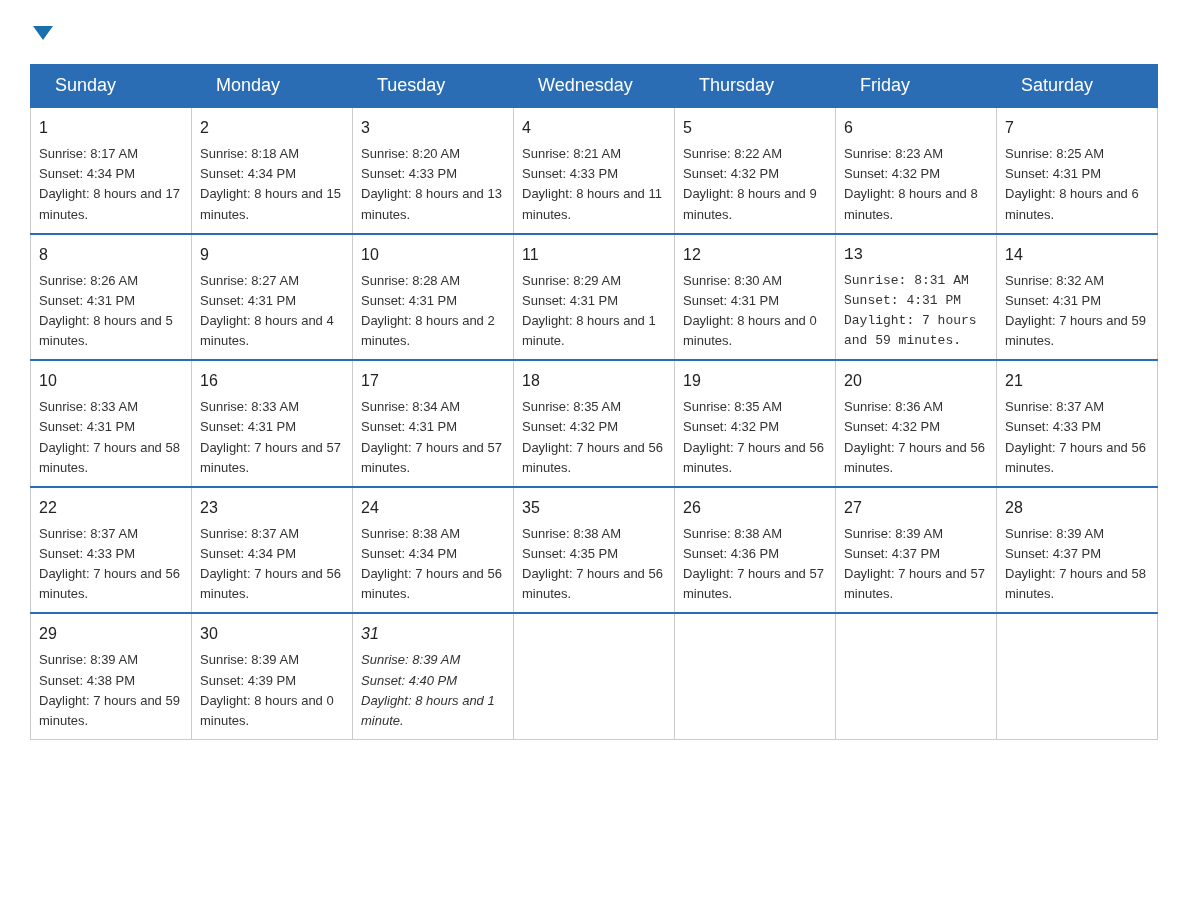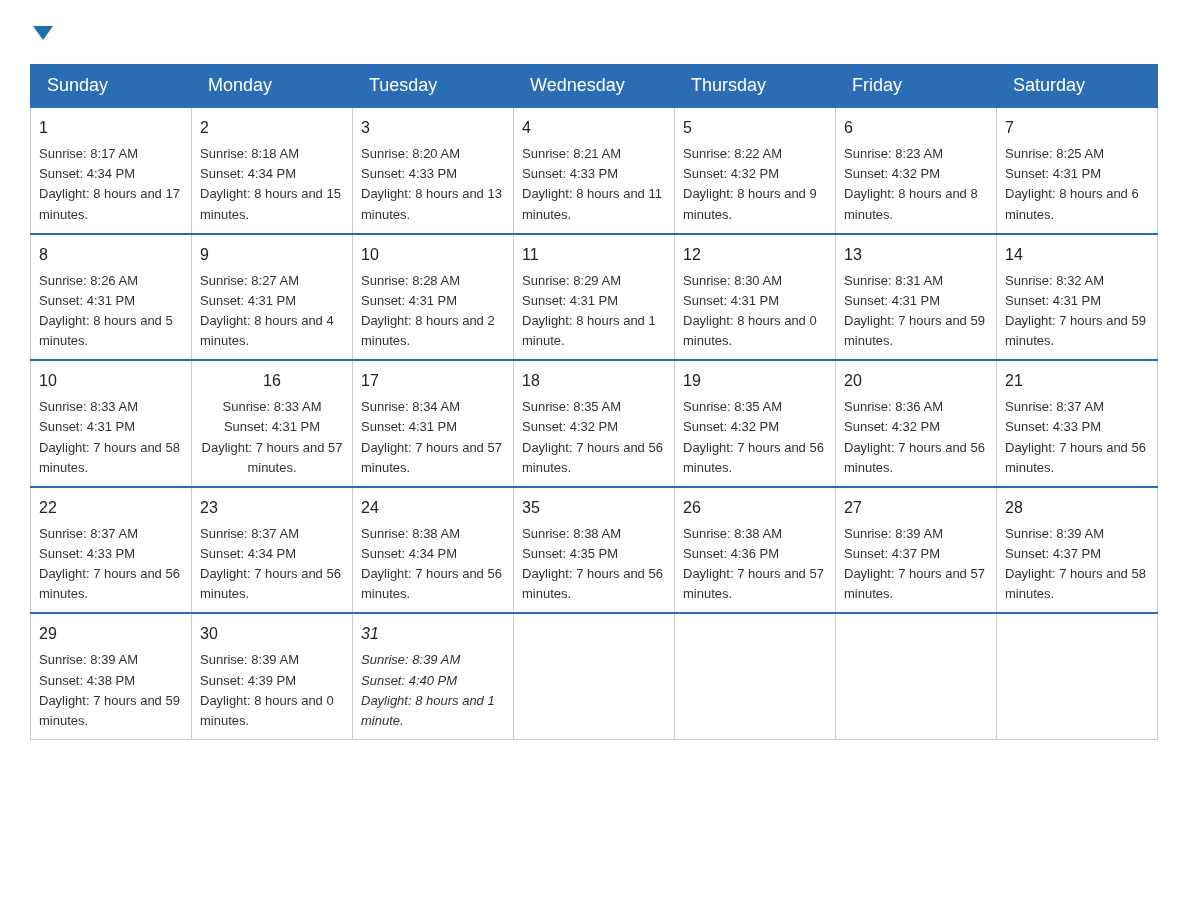--- a/index.html
+++ b/index.html
@@ -30,21 +30,21 @@
       color: #444;
       margin-top: 4px;
     }
     .calendar {
       width: 100%;
       border-collapse: collapse;
     }
     .calendar th {
       background-color: #2a6db5;
       color: #fff;
-      padding: 10px 16px;
+      padding: 10px 24px;
       text-align: left;
       font-size: 18px;
       font-weight: normal;
       border: 1px solid #2a6db5;
     }
     .calendar td {
       vertical-align: top;
       padding: 8px 8px;
       border: 1px solid #ccc;
       font-size: 13px;
@@ -155,29 +155,29 @@
         <td style="border-top: 2px solid rgb(42, 109, 181);"><span class="day-num">8</span>
 <span class="day-info">Sunrise: 8:26 AM<br>Sunset: 4:31 PM<br>Daylight: 8 hours and 5 minutes.</span></td>
         <td style="border-top: 2px solid rgb(42, 109, 181);"><span class="day-num">9</span>
 <span class="day-info">Sunrise: 8:27 AM<br>Sunset: 4:31 PM<br>Daylight: 8 hours and 4 minutes.</span></td>
         <td style="border-top: 2px solid rgb(42, 109, 181); border-radius: 18px;"><span class="day-num">10</span>
 <span class="day-info">Sunrise: 8:28 AM<br>Sunset: 4:31 PM<br>Daylight: 8 hours and 2 minutes.</span></td>
         <td style="border-top: 2px solid rgb(42, 109, 181);"><span class="day-num">11</span>
 <span class="day-info">Sunrise: 8:29 AM<br>Sunset: 4:31 PM<br>Daylight: 8 hours and 1 minute.</span></td>
         <td style="border-top: 2px solid rgb(42, 109, 181);"><span class="day-num">12</span>
 <span class="day-info">Sunrise: 8:30 AM<br>Sunset: 4:31 PM<br>Daylight: 8 hours and 0 minutes.</span></td>
-        <td style="border-top: 2px solid rgb(42, 109, 181);"><span class="day-num">13</span>
+        <td style="border-top: 2px solid rgb(42, 109, 181); font-family: Liberation Mono, monospace;"><span class="day-num">13</span>
 <span class="day-info">Sunrise: 8:31 AM<br>Sunset: 4:31 PM<br>Daylight: 7 hours and 59 minutes.</span></td>
         <td style="border-top: 2px solid rgb(42, 109, 181);"><span class="day-num">14</span>
 <span class="day-info">Sunrise: 8:32 AM<br>Sunset: 4:31 PM<br>Daylight: 7 hours and 59 minutes.</span></td>
       </tr>
       <tr>
         <td style="border-top: 2px solid rgb(42, 109, 181);"><span class="day-num">10</span>
 <span class="day-info">Sunrise: 8:33 AM<br>Sunset: 4:31 PM<br>Daylight: 7 hours and 58 minutes.</span></td>
-        <td style="border-top: 2px solid rgb(42, 109, 181); text-align: center;"><span class="day-num">16</span>
+        <td style="border-top: 2px solid rgb(42, 109, 181);"><span class="day-num">16</span>
 <span class="day-info">Sunrise: 8:33 AM<br>Sunset: 4:31 PM<br>Daylight: 7 hours and 57 minutes.</span></td>
         <td style="border-top: 2px solid rgb(42, 109, 181);"><span class="day-num">17</span>
 <span class="day-info">Sunrise: 8:34 AM<br>Sunset: 4:31 PM<br>Daylight: 7 hours and 57 minutes.</span></td>
         <td style="border-top: 2px solid rgb(42, 109, 181);"><span class="day-num">18</span>
 <span class="day-info">Sunrise: 8:35 AM<br>Sunset: 4:32 PM<br>Daylight: 7 hours and 56 minutes.</span></td>
         <td style="border-top: 2px solid rgb(42, 109, 181);"><span class="day-num">19</span>
 <span class="day-info">Sunrise: 8:35 AM<br>Sunset: 4:32 PM<br>Daylight: 7 hours and 56 minutes.</span></td>
         <td style="border-top: 2px solid rgb(42, 109, 181);"><span class="day-num">20</span>
 <span class="day-info">Sunrise: 8:36 AM<br>Sunset: 4:32 PM<br>Daylight: 7 hours and 56 minutes.</span></td>
         <td style="border-top: 2px solid rgb(42, 109, 181);"><span class="day-num">21</span>

